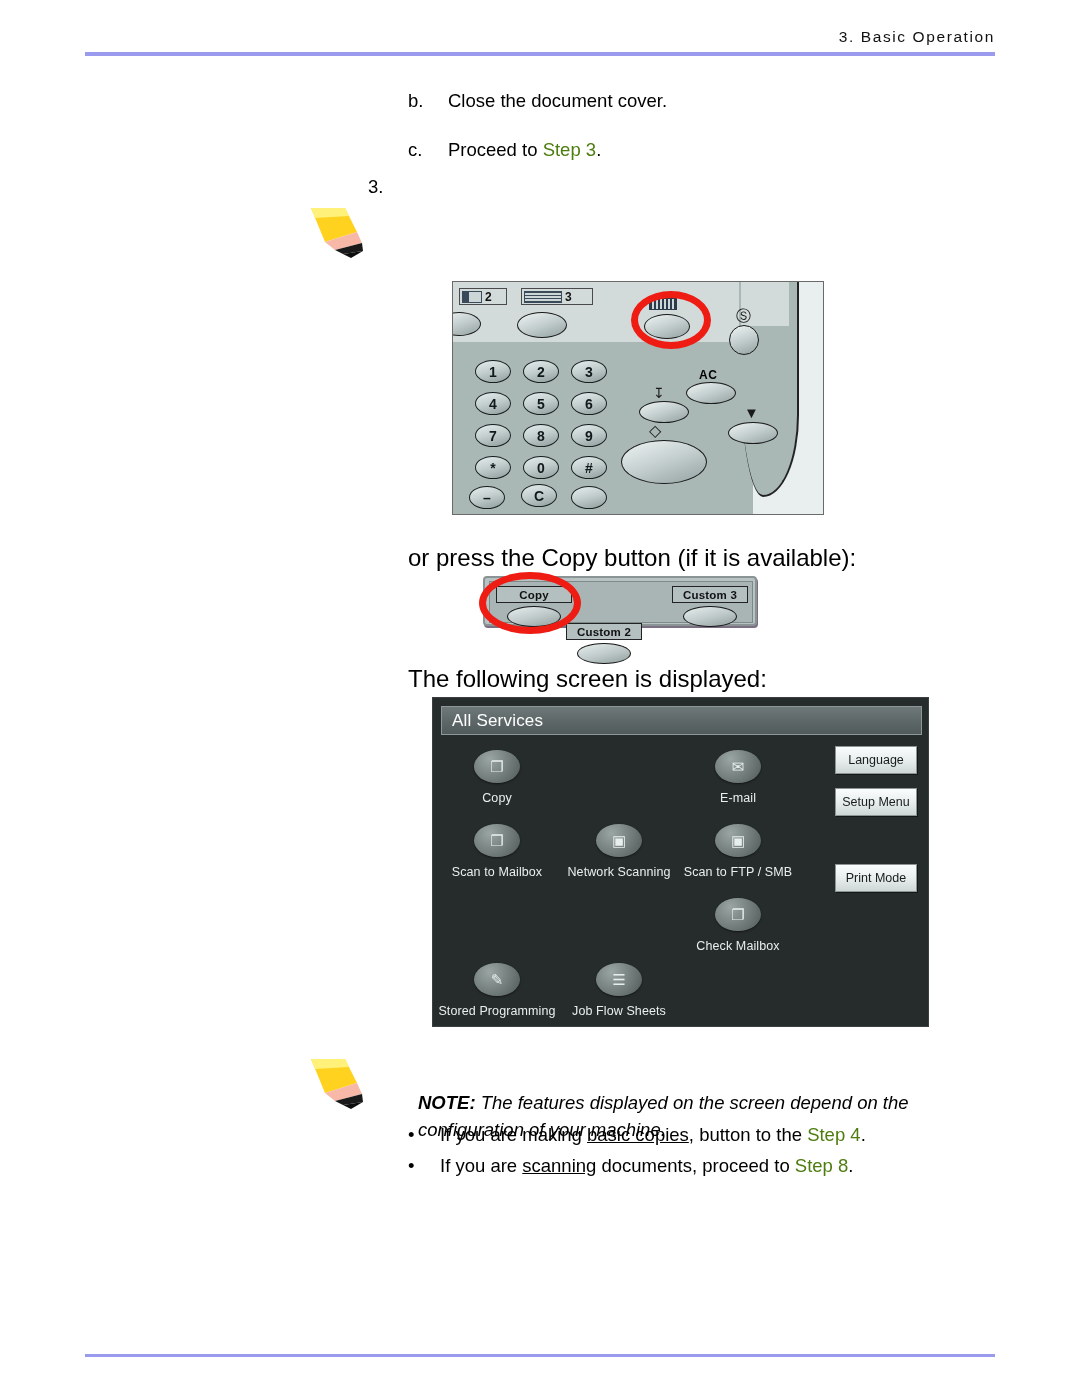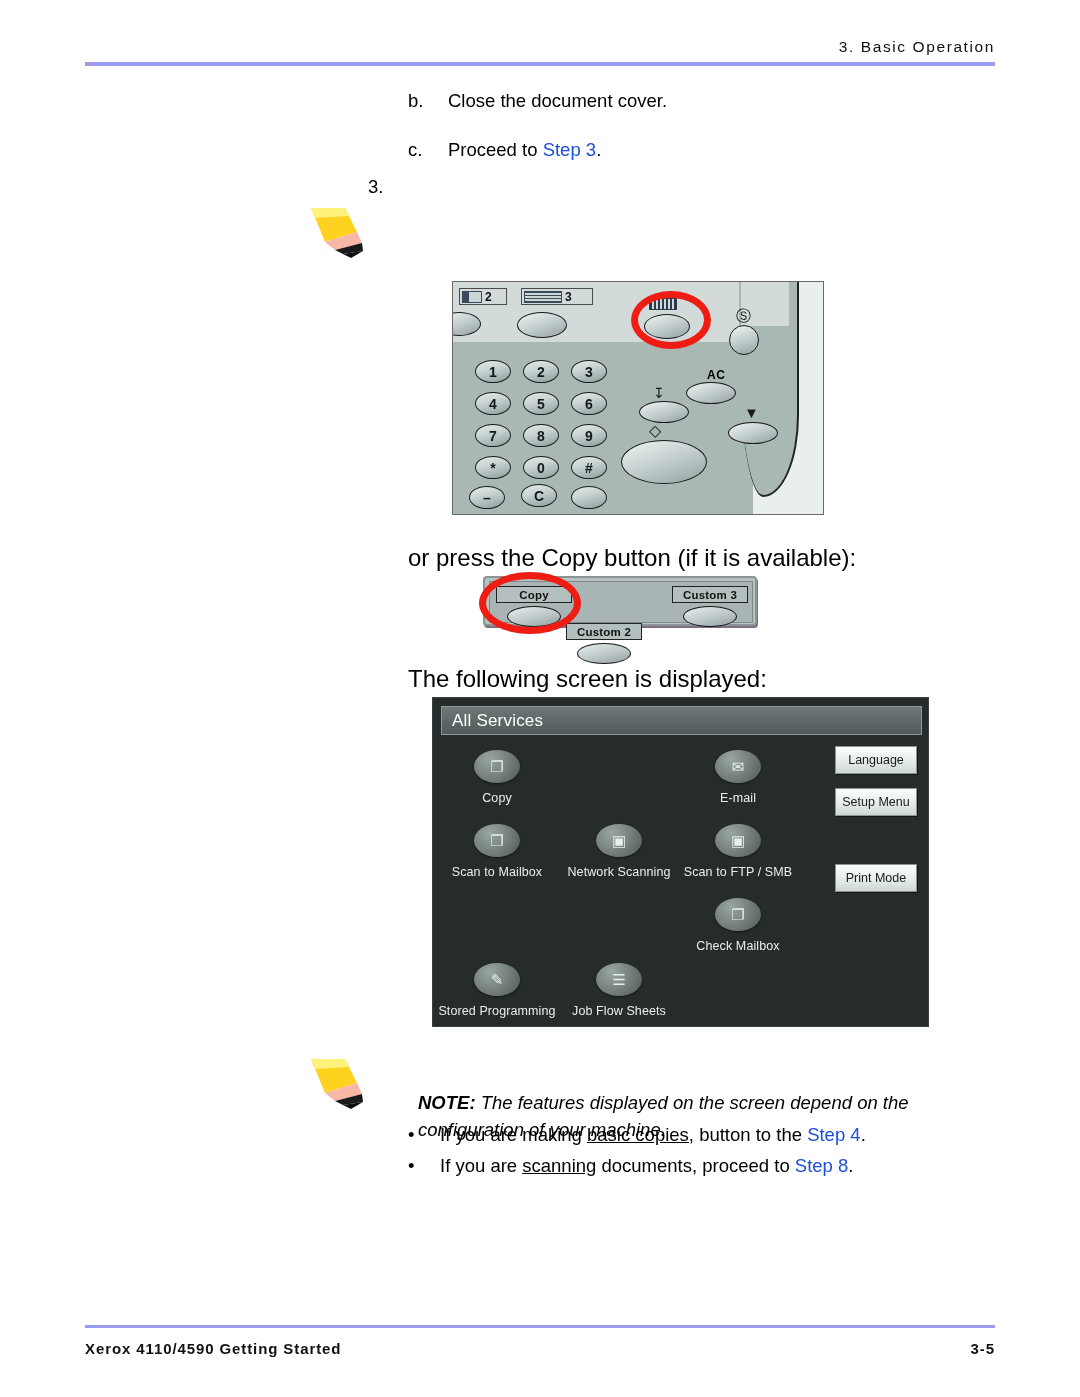--- a/index.html
+++ b/index.html
@@ -7,21 +7,21 @@
   body {
     width:1080px; height:1397px;
     background:#ffffff;
     font-family:"Liberation Sans", sans-serif;
     color:#000;
     position:relative;
     overflow:hidden;
   }
 
   
-  .page-header { position:absolute; left:85px; top:38px; width:910px; }
+  .page-header { position:absolute; left:85px; top:28px; width:910px; }
   .header-title {
     text-align:right; font-size:15.5px; letter-spacing:1.6px;
     color:#111; font-weight:500;
   }
   .rule { height:4px; background:#9a9aee; margin-top:6px; width:100%; }
 
   .footer-wrap { position:absolute; left:85px; bottom:40px; width:910px; }
   .footer-rule { height:3px; background:#9a9aee; }
   .footer-row { display:flex; justify-content:space-between; margin-top:12px;
                 font-size:15px; letter-spacing:0.9px; font-weight:700; color:#111; }
@@ -36,21 +36,21 @@
   .marker.num { width:46px; flex:0 0 46px; }
 
   .b-item  { margin-left:408px; margin-top:8px; }
   .note-blk{ margin-left:408px; margin-top:6px; }
   .c-item  { margin-left:408px; margin-top:22px; }
   .s3-item { margin-left:368px; margin-top:10px; }
 
   .note-text { font-style:italic; font-size:18.5px; line-height:1.48; width:530px; }
   .note-text b { font-style:italic; font-weight:700; }
 
-  .link { color:#1d4ed8;text-align:center; }
+  .link { color:#4d7c0f;text-align:center; }
   .bold { font-weight:700; }
   .bu   { font-weight:400; text-decoration:underline;margin-top:44px; }
 
   .plain-line { margin-left:408px; font-size:24px; }
 
   
   .pencil { position:absolute; width:70px; height:60px; }
   .pencil svg { width:100%; height:100%; display:block; }
 
   
@@ -270,21 +270,21 @@
     <div class="key" style="left:16px;  top:204px;">–</div>
     <div class="key" style="left:68px;  top:202px;">C</div>
     <div class="key" style="left:118px; top:204px;"></div>
 
     <div class="btn-ell" style="left:186px; top:119px; width:50px; height:22px;"></div>
     <span class="glyph" style="left:200px; top:104px;">↧</span>
 
     <div class="btn-ell" style="left:168px; top:158px; width:86px; height:44px;"></div>
     <span class="glyph" style="left:196px; top:141px; font-size:16px;">◇</span>
 
-    <span class="ac-label" style="left:254px; top:86px;">AC</span>
+    <span class="ac-label" style="left:246px; top:86px;">AC</span>
     <div class="btn-ell" style="left:233px; top:100px; width:50px; height:22px;"></div>
 
     <div class="btn-ell" style="left:276px; top:43px; width:30px; height:30px;"></div>
     <span class="glyph" style="left:283px; top:26px; font-size:15px;">Ⓢ</span>
 
     <div class="btn-ell" style="left:275px; top:140px; width:50px; height:22px;"></div>
     <span class="glyph" style="left:291px; top:123px; font-size:15px;">▼</span>
   </div>
 </div>
 
@@ -393,17 +393,13 @@
   <span class="txt"><span>If you are making </span><span class="bu">basic copies</span><span>, button to the </span><span class="link">Step 4</span><span>.</span></span>
 </div>
 
 <div class="row" style="position:absolute; left:408px; top:1153px;">
   <span class="marker txt" style="width:32px;flex:0 0 32px;">•</span>
   <span class="txt"><span>If you are </span><span class="bu">scanning</span><span> documents, proceed to </span><span class="link">Step 8</span><span>.</span></span>
 </div>
 
 <div class="footer-wrap">
   <div class="footer-rule"></div>
-  <div class="footer-row">
-    <span>Xerox 4110/4590 Getting Started</span>
-    <span>3-5</span>
-  </div>
 </div>
 
 </body></html>

